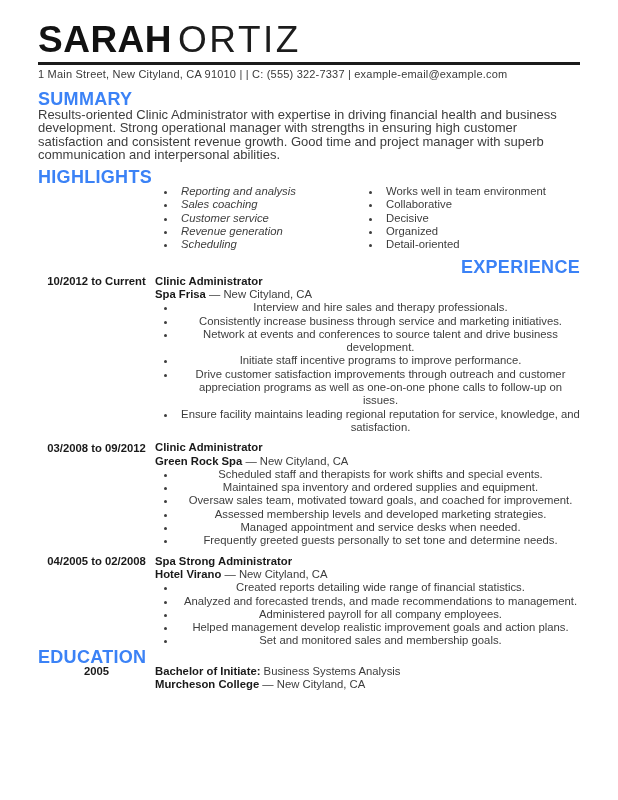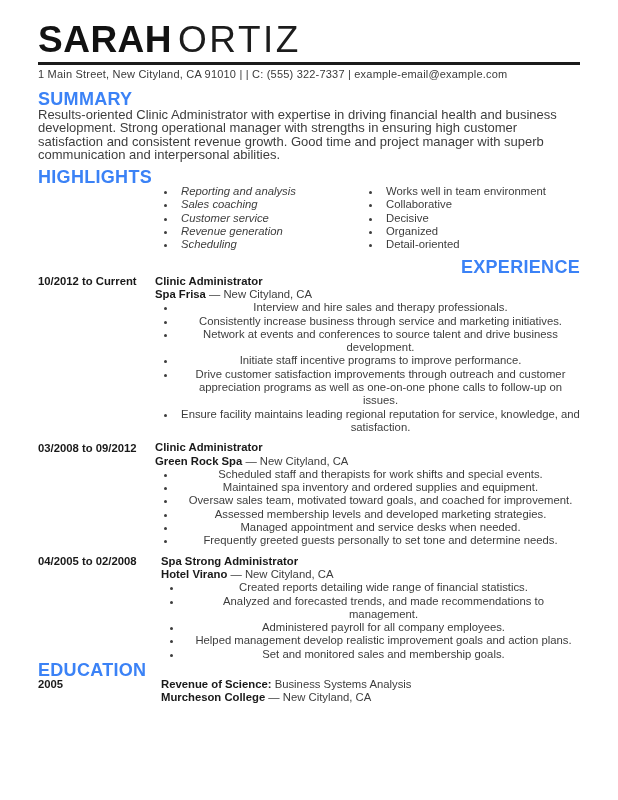--- a/index.html
+++ b/index.html
@@ -67,24 +67,24 @@
   .hl-col2 { flex: 1; }
 
   .sec-experience h2 { margin-top: 8px; text-align: right; }
 
   
   .job {
     display: grid;
     grid-template-columns: 117px 1fr;
     margin: 0 0 7px 0;
   }
-  .job:last-child { margin-bottom: 0; gap: 6px; }
+  .job:last-child { margin-bottom: 0; }
   .job-dates {
     font-weight: 700; font-size: 11.3px; line-height: 13.3px;
-    color: #1a1a1a; padding-top: 0.5px;
+    color: #1a1a1a; padding-top: 0.5px; text-align: center;
   }
   .job-body { font-size: 11.3px; line-height: 13.3px; }
   .job-title { font-weight: 700; color: #1a1a1a; }
   .company-line { color: #3d3d3d; }
   .company { font-weight: 700; color: #1a1a1a; }
   .job-body ul.blist { max-width: 404px; text-align: center; }
 
   .sec-education h2 { margin-top: 2px; }
   .edu-line { font-size: 11.3px; line-height: 13.3px; color: #3d3d3d; }
 </style>
@@ -183,21 +183,21 @@
       </div>
     </div>
   </section>
 
   <section class="sec-education">
     <h2 class="sec-heading">EDUCATION</h2>
     <div class="job">
       <div class="job-dates">2005</div>
       <div class="job-body">
         <div class="edu-line">
-          <span class="company">Revenue of Science:</span>
+          <span class="company">Bachelor of Initiate:</span>
           <span>Business Systems Analysis</span>
         </div>
         <div class="edu-line">
           <span class="company">Murcheson College</span>
           <span>— New Cityland, CA</span>
         </div>
       </div>
     </div>
   </section>
 

